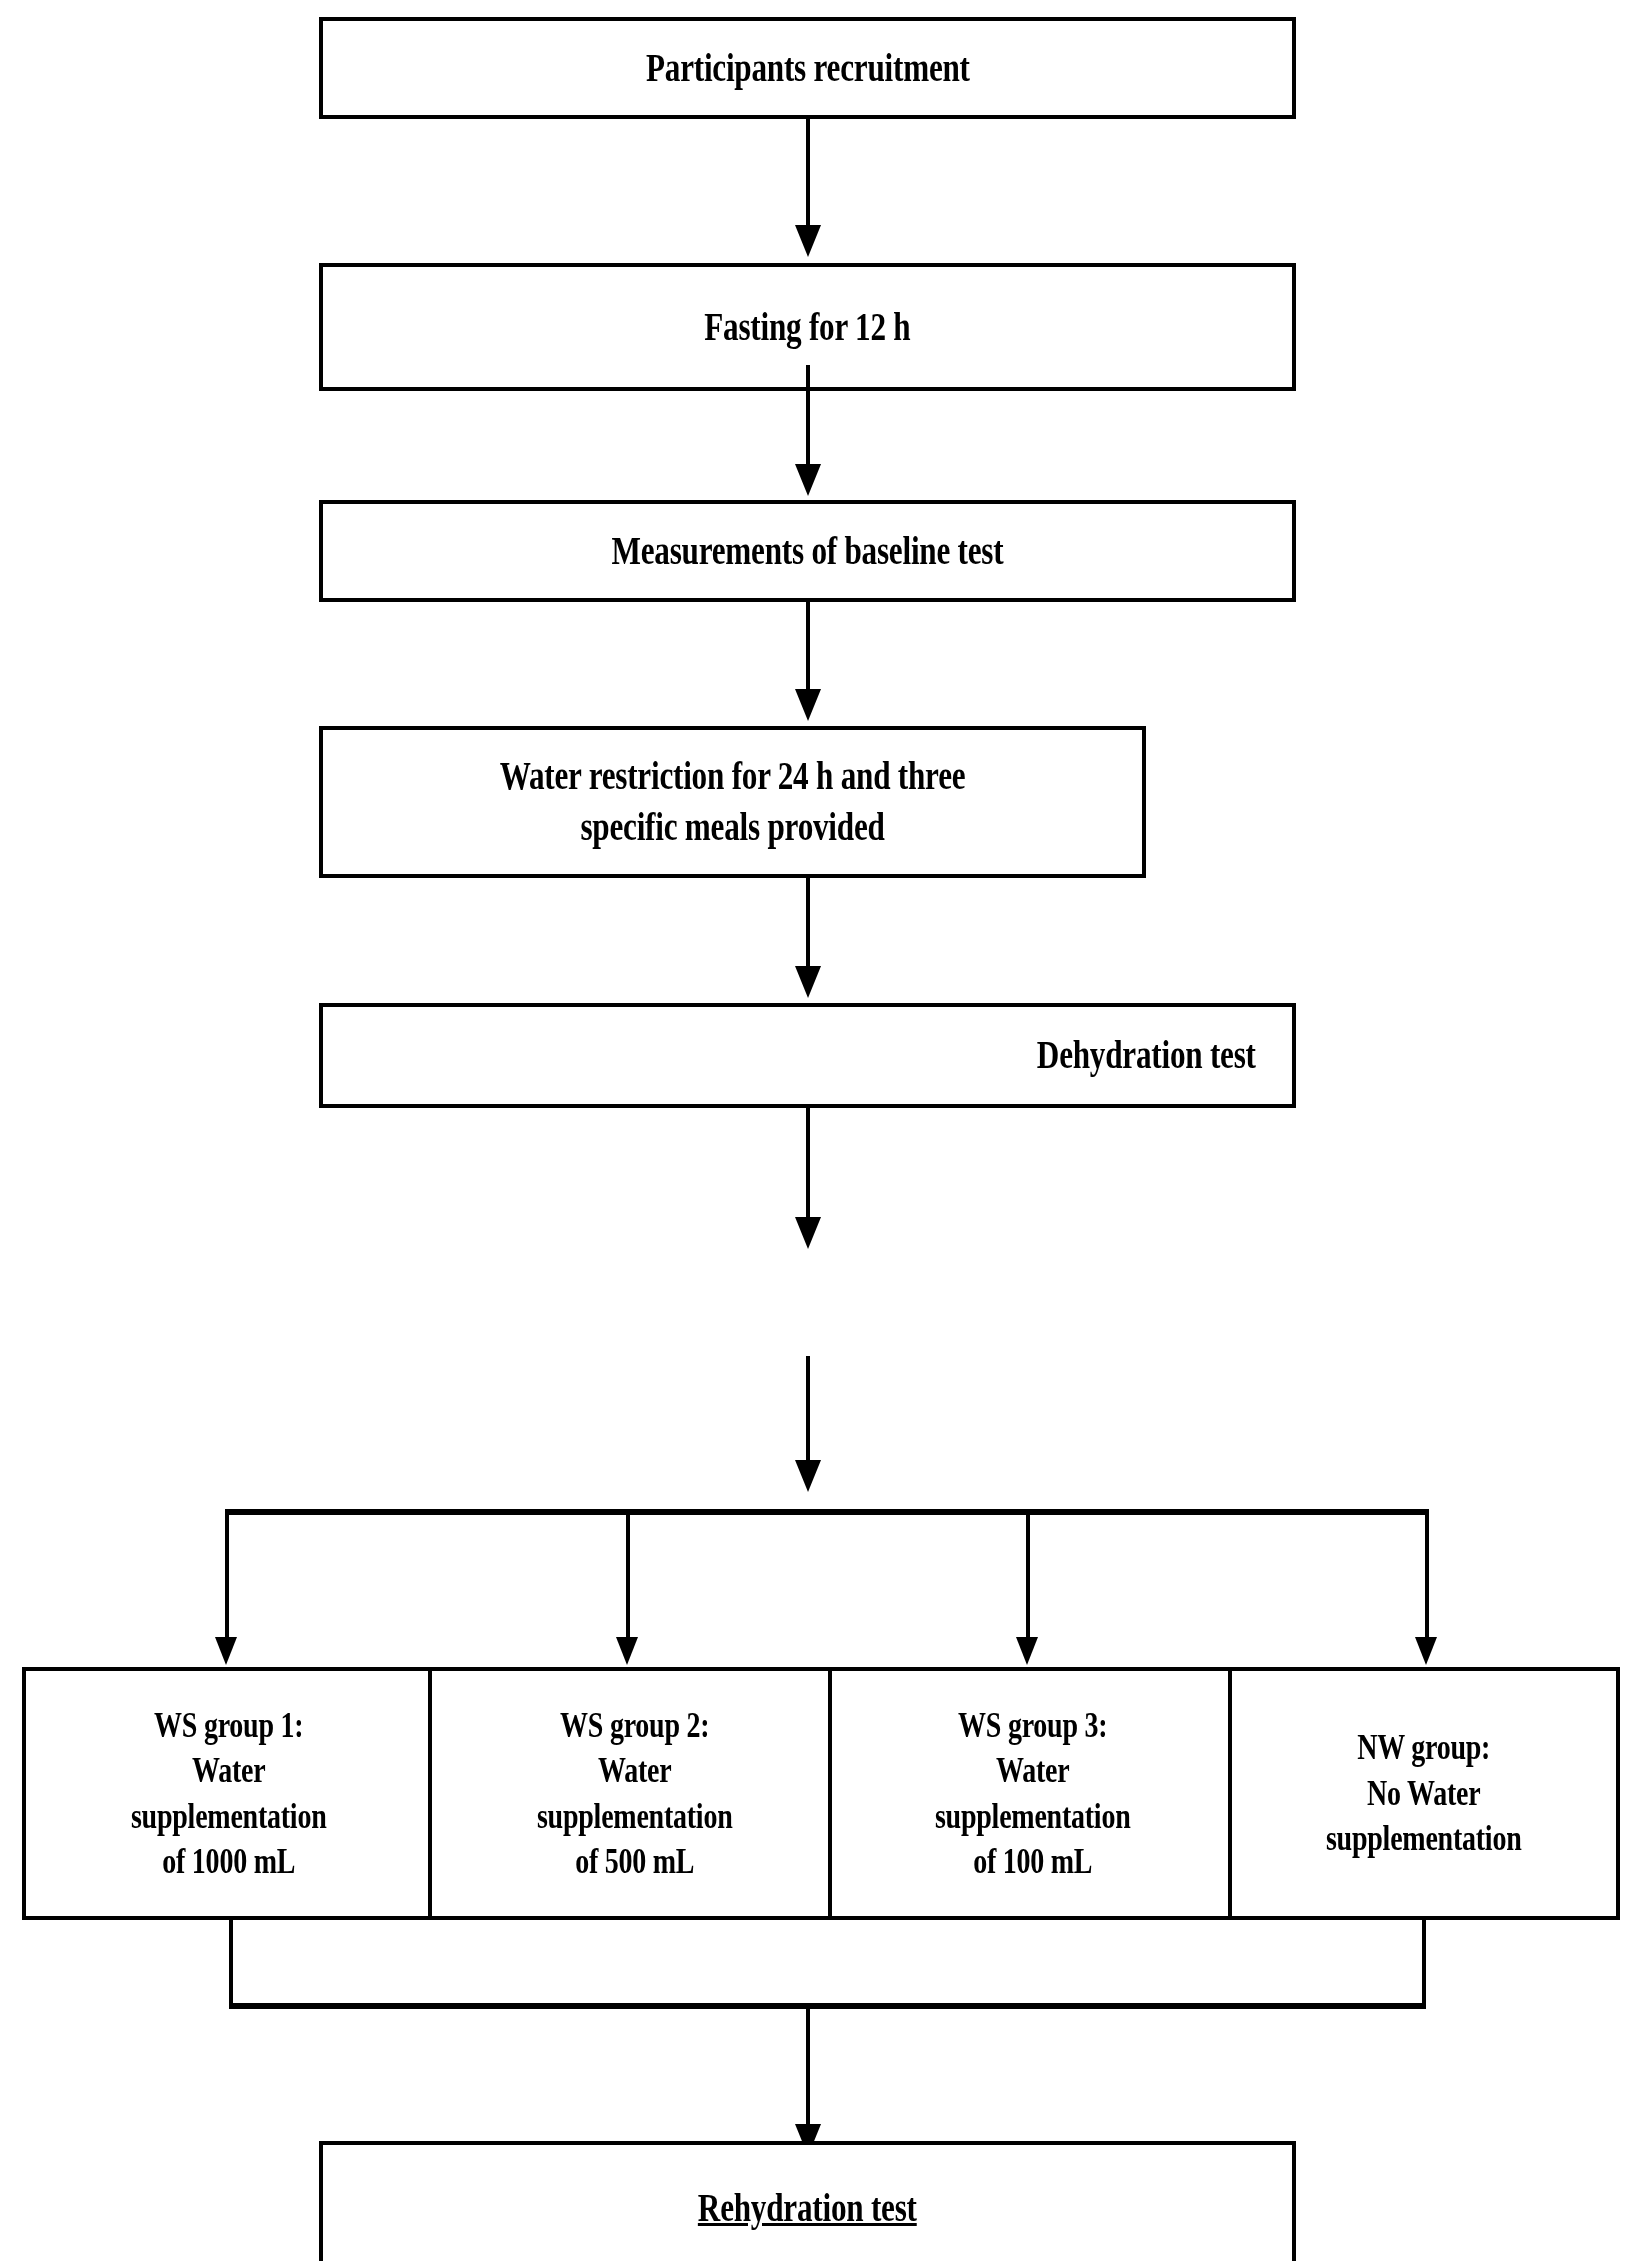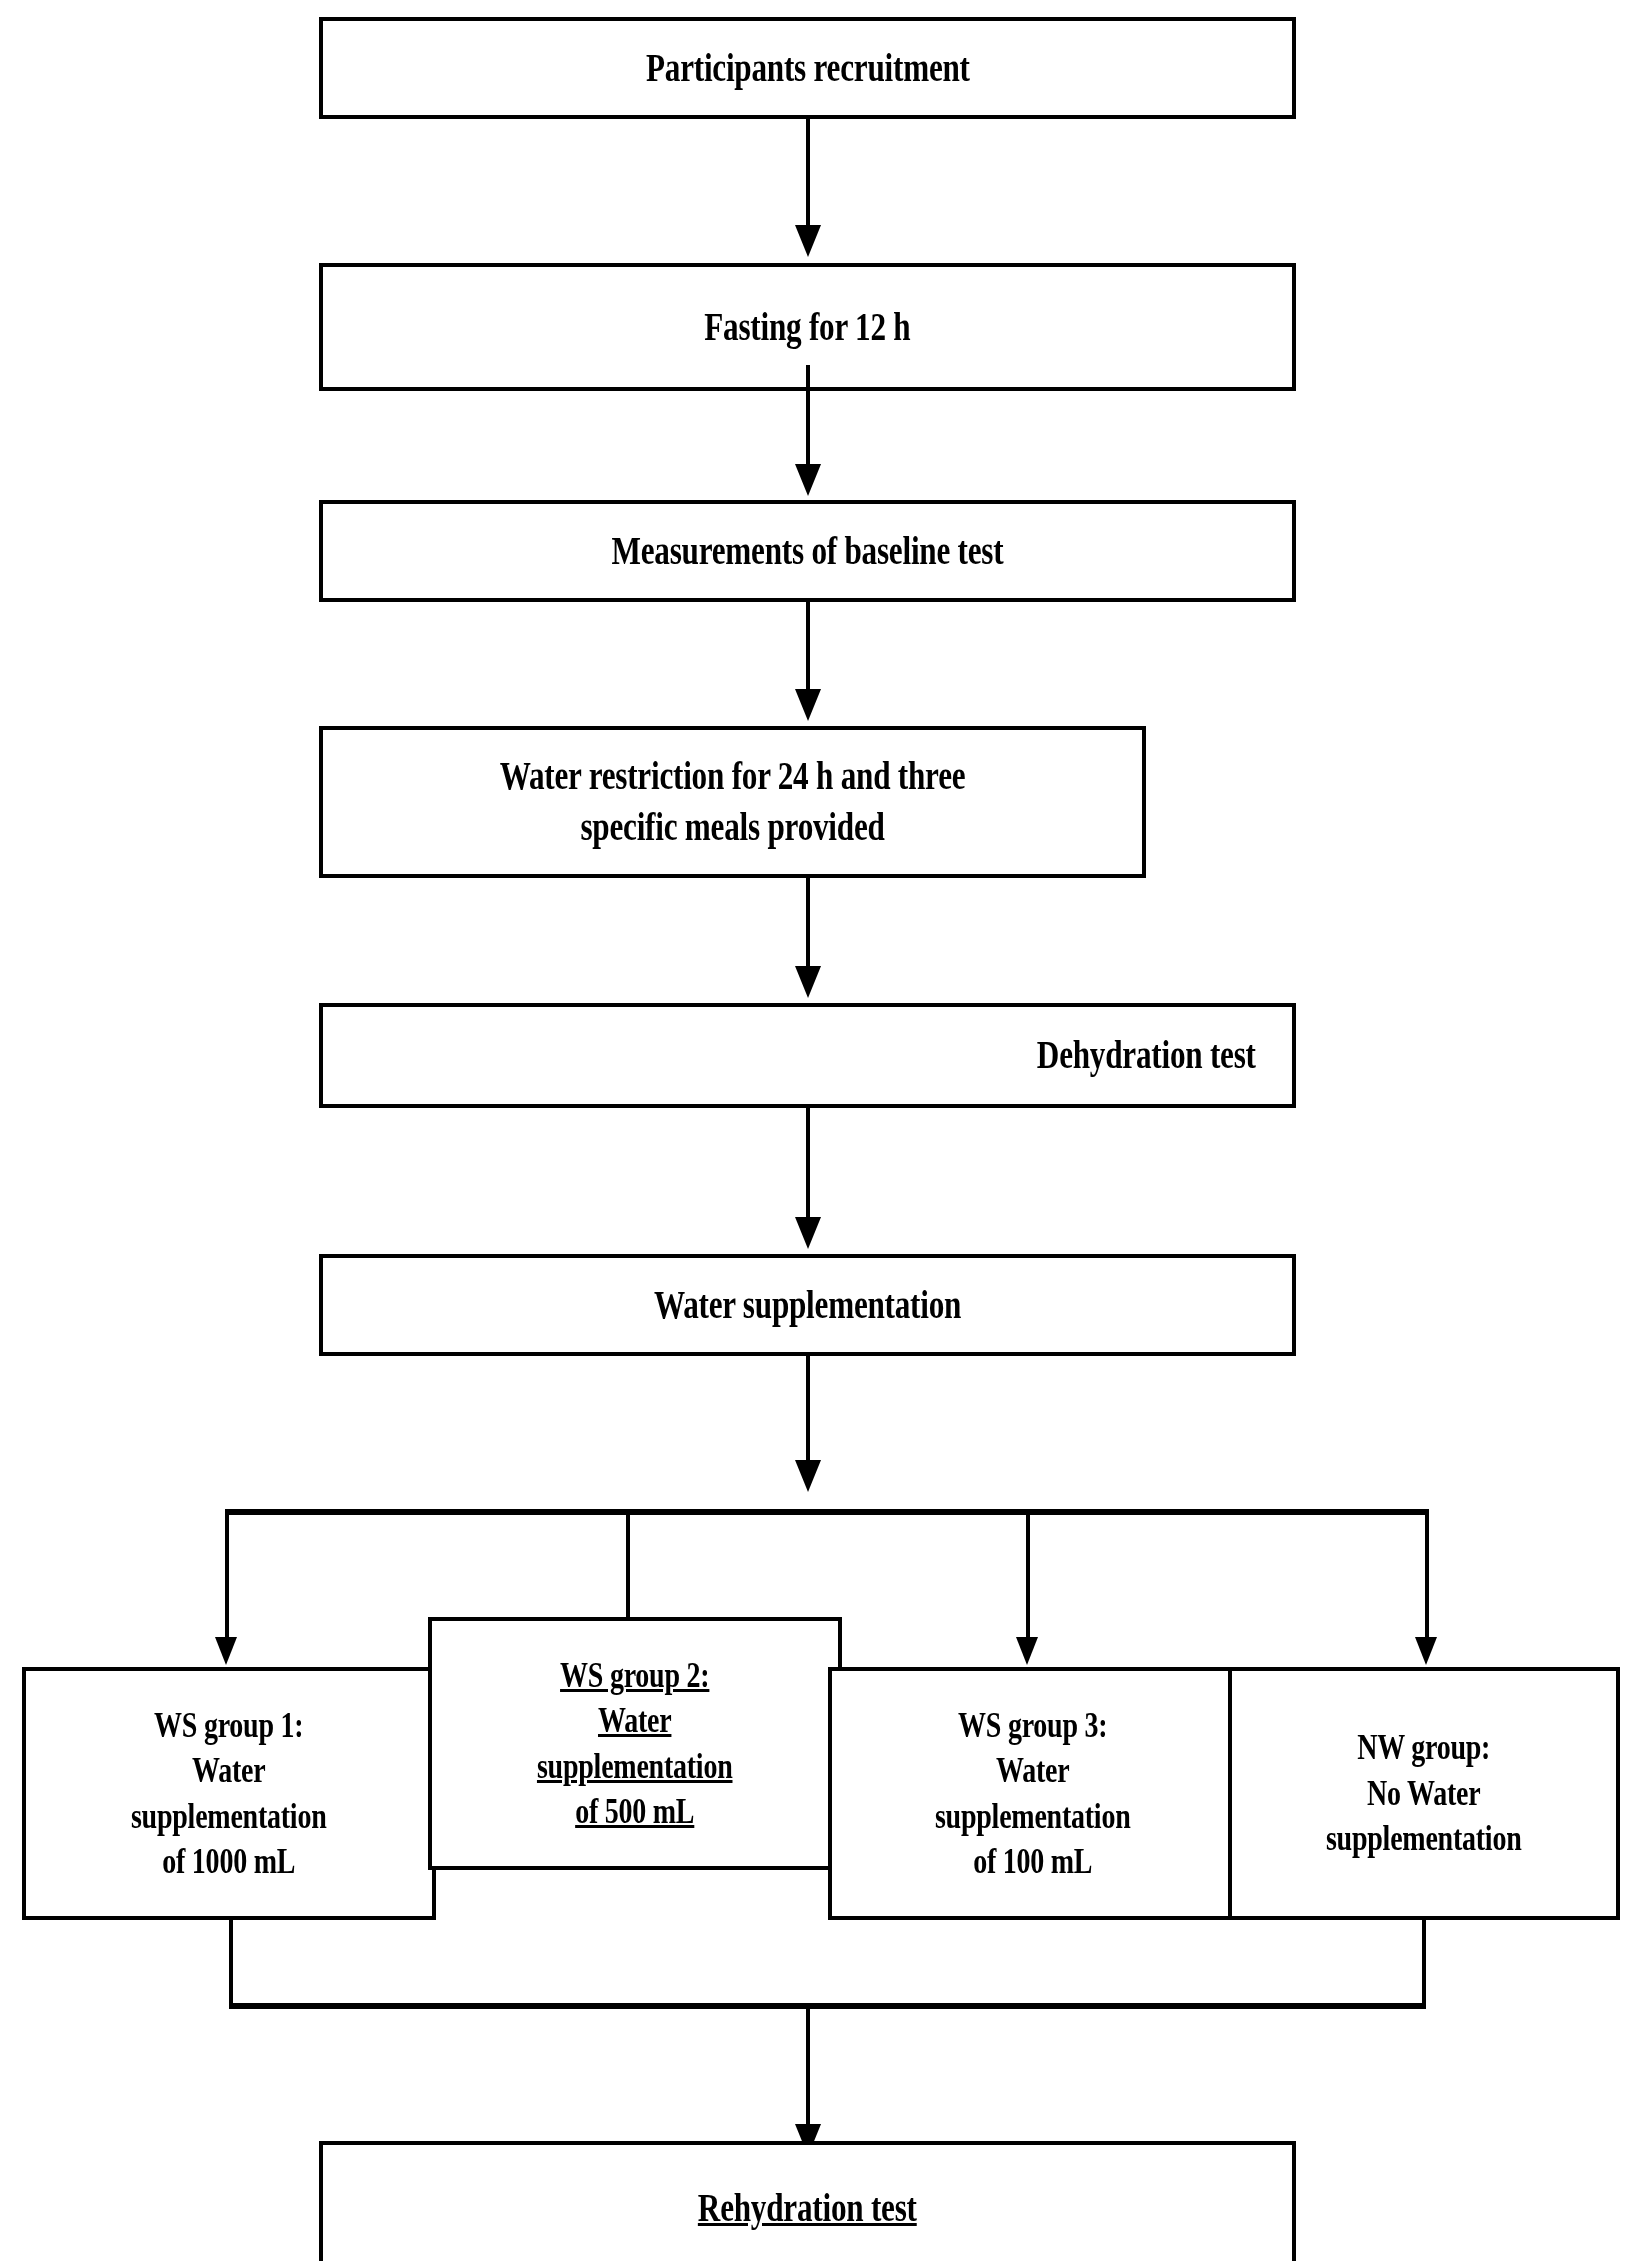--- a/index.html
+++ b/index.html
@@ -86,23 +86,20 @@
 
   <div class="node main-node" style="left:319px; top:726px; width:827px; height:152px;">
     <span class="label">Water restriction for 24 h and three
 specific meals provided</span>
   </div>
 
   <div class="node main-node" style="left:319px; top:1003px; width:977px; height:105px;justify-content:flex-end;">
     <span class="label">Dehydration test</span>
   </div>
 
-  <div class="node main-node" style="left:319px; top:1254px; width:977px; height:102px;">
-    <span class="label">Water supplementation</span>
-  </div>
 
   <div class="vline" style="left:806px; top:119px; height:110px;"></div>
   <div class="arrowhead" style="left:795px; top:225px;"></div>
 
   <div class="vline" style="left:806px; top:365px; height:105px;"></div>
   <div class="arrowhead" style="left:795px; top:464px;"></div>
 
   <div class="vline" style="left:806px; top:602px; height:92px;"></div>
   <div class="arrowhead" style="left:795px; top:689px;"></div>
 
@@ -129,21 +126,21 @@
   <div class="vline" style="left:1425px; top:1514px; height:128px;"></div>
   <div class="arrowhead thin" style="left:1415px; top:1637px;"></div>
 
   <div class="node group-node" style="left:22px; top:1667px; width:414px; height:253px;">
     <span class="label">WS group 1:
 Water
 supplementation
 of 1000 mL</span>
   </div>
 
-  <div class="node group-node" style="left:428px; top:1617px; width:414px; height:253px;text-decoration:underline;">
+  <div class="node group-node" style="left:428px; top:1667px; width:414px; height:253px;">
     <span class="label">WS group 2:
 Water
 supplementation
 of 500 mL</span>
   </div>
 
   <div class="node group-node" style="left:828px; top:1667px; width:409px; height:253px;">
     <span class="label">WS group 3:
 Water
 supplementation

